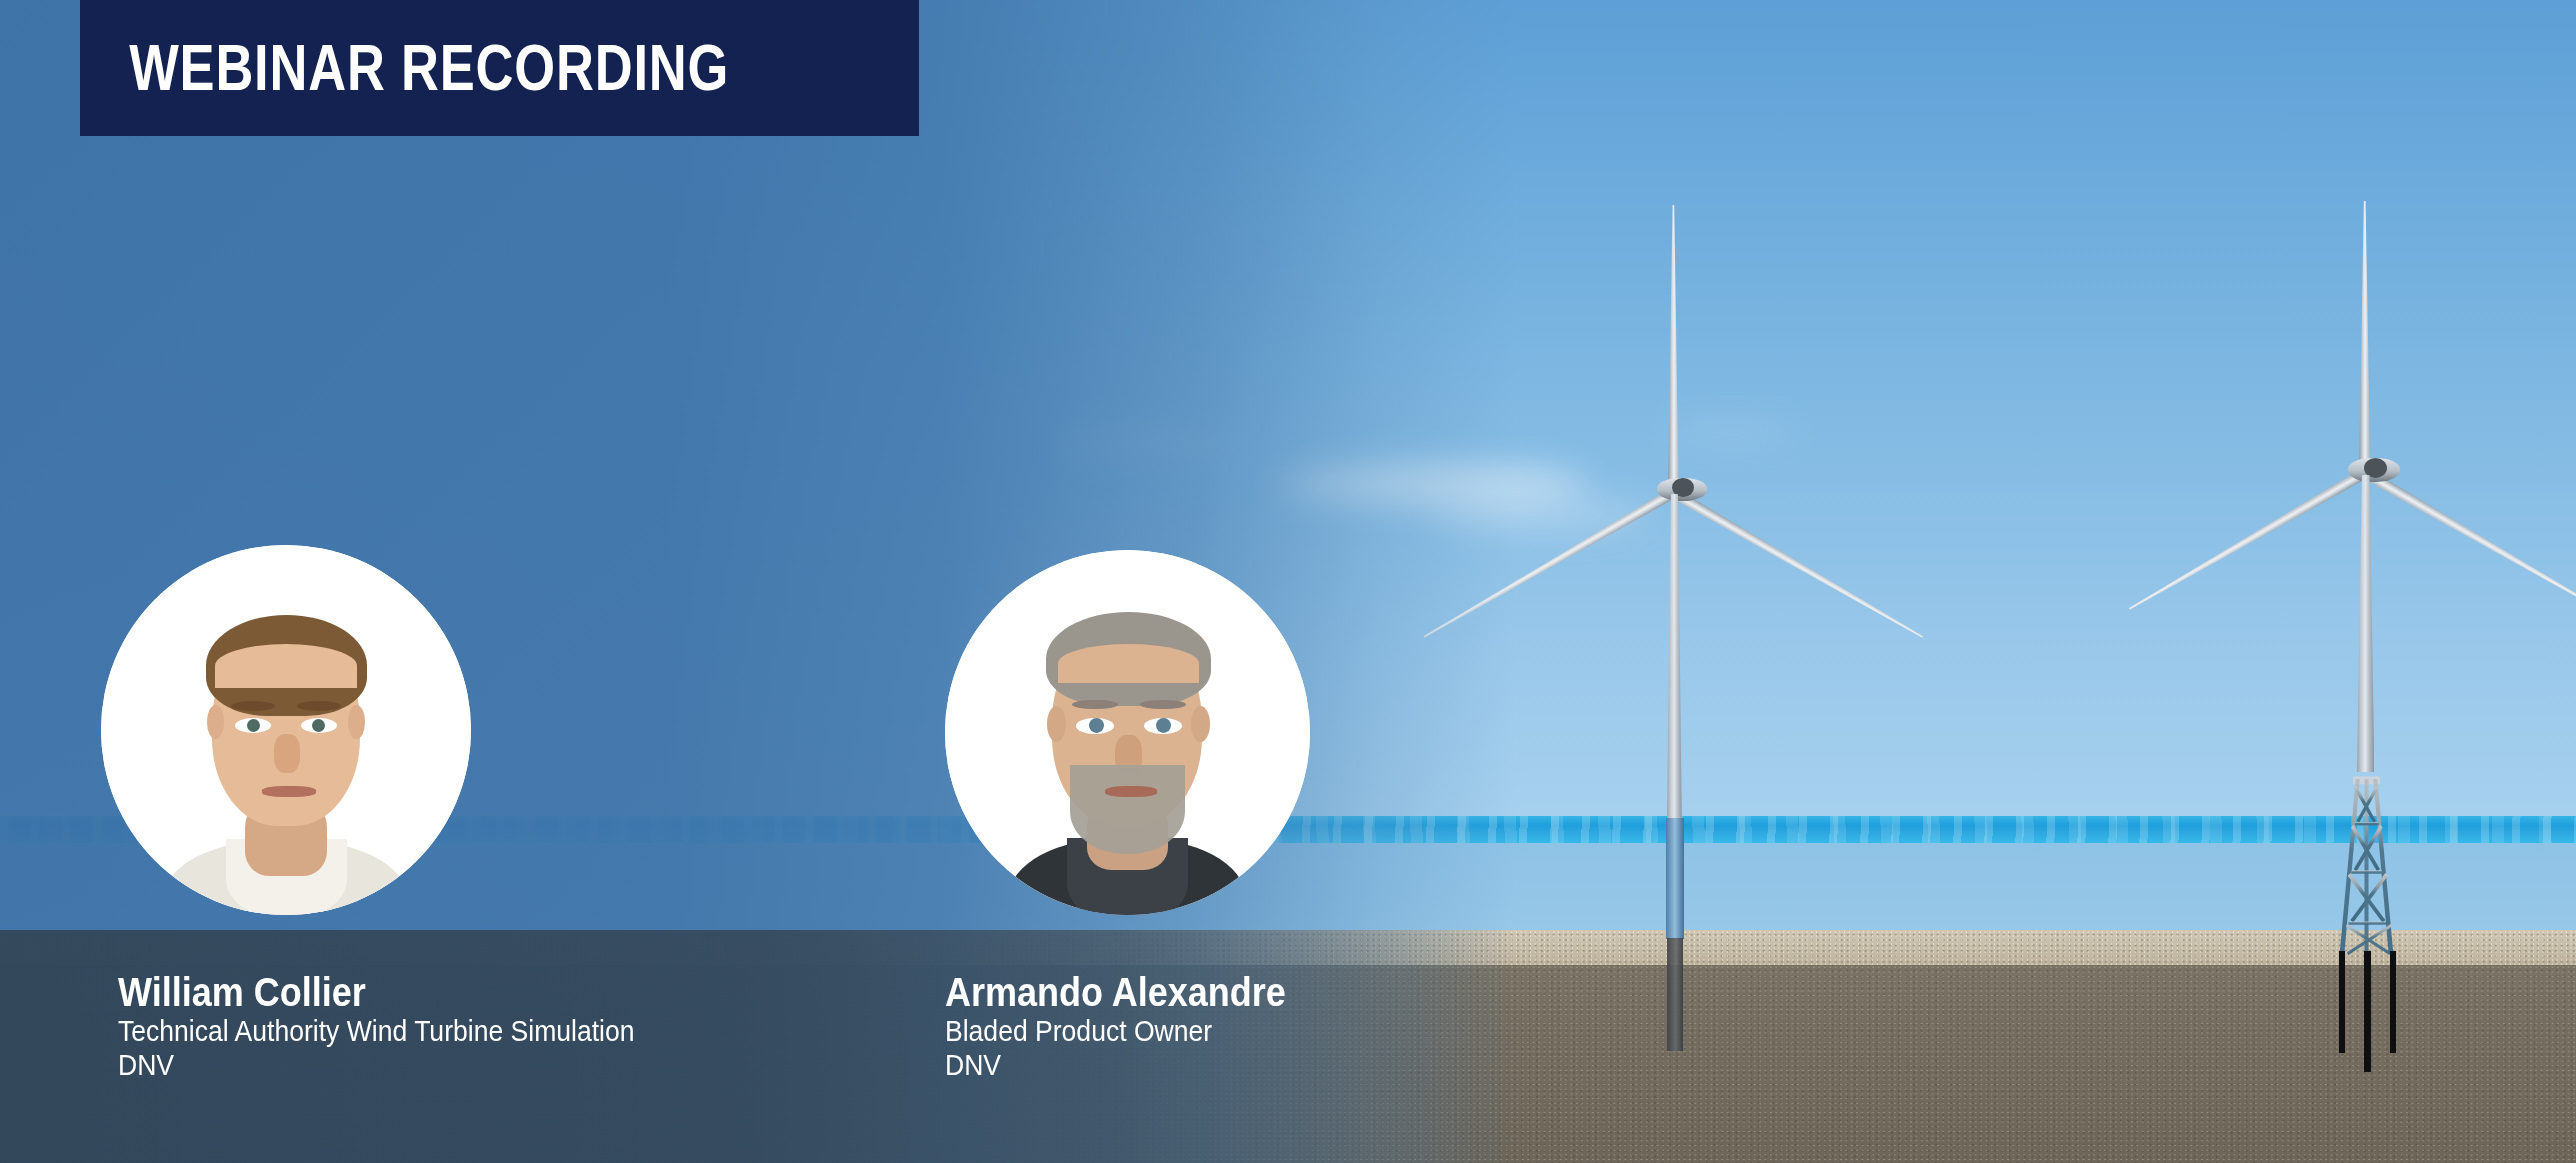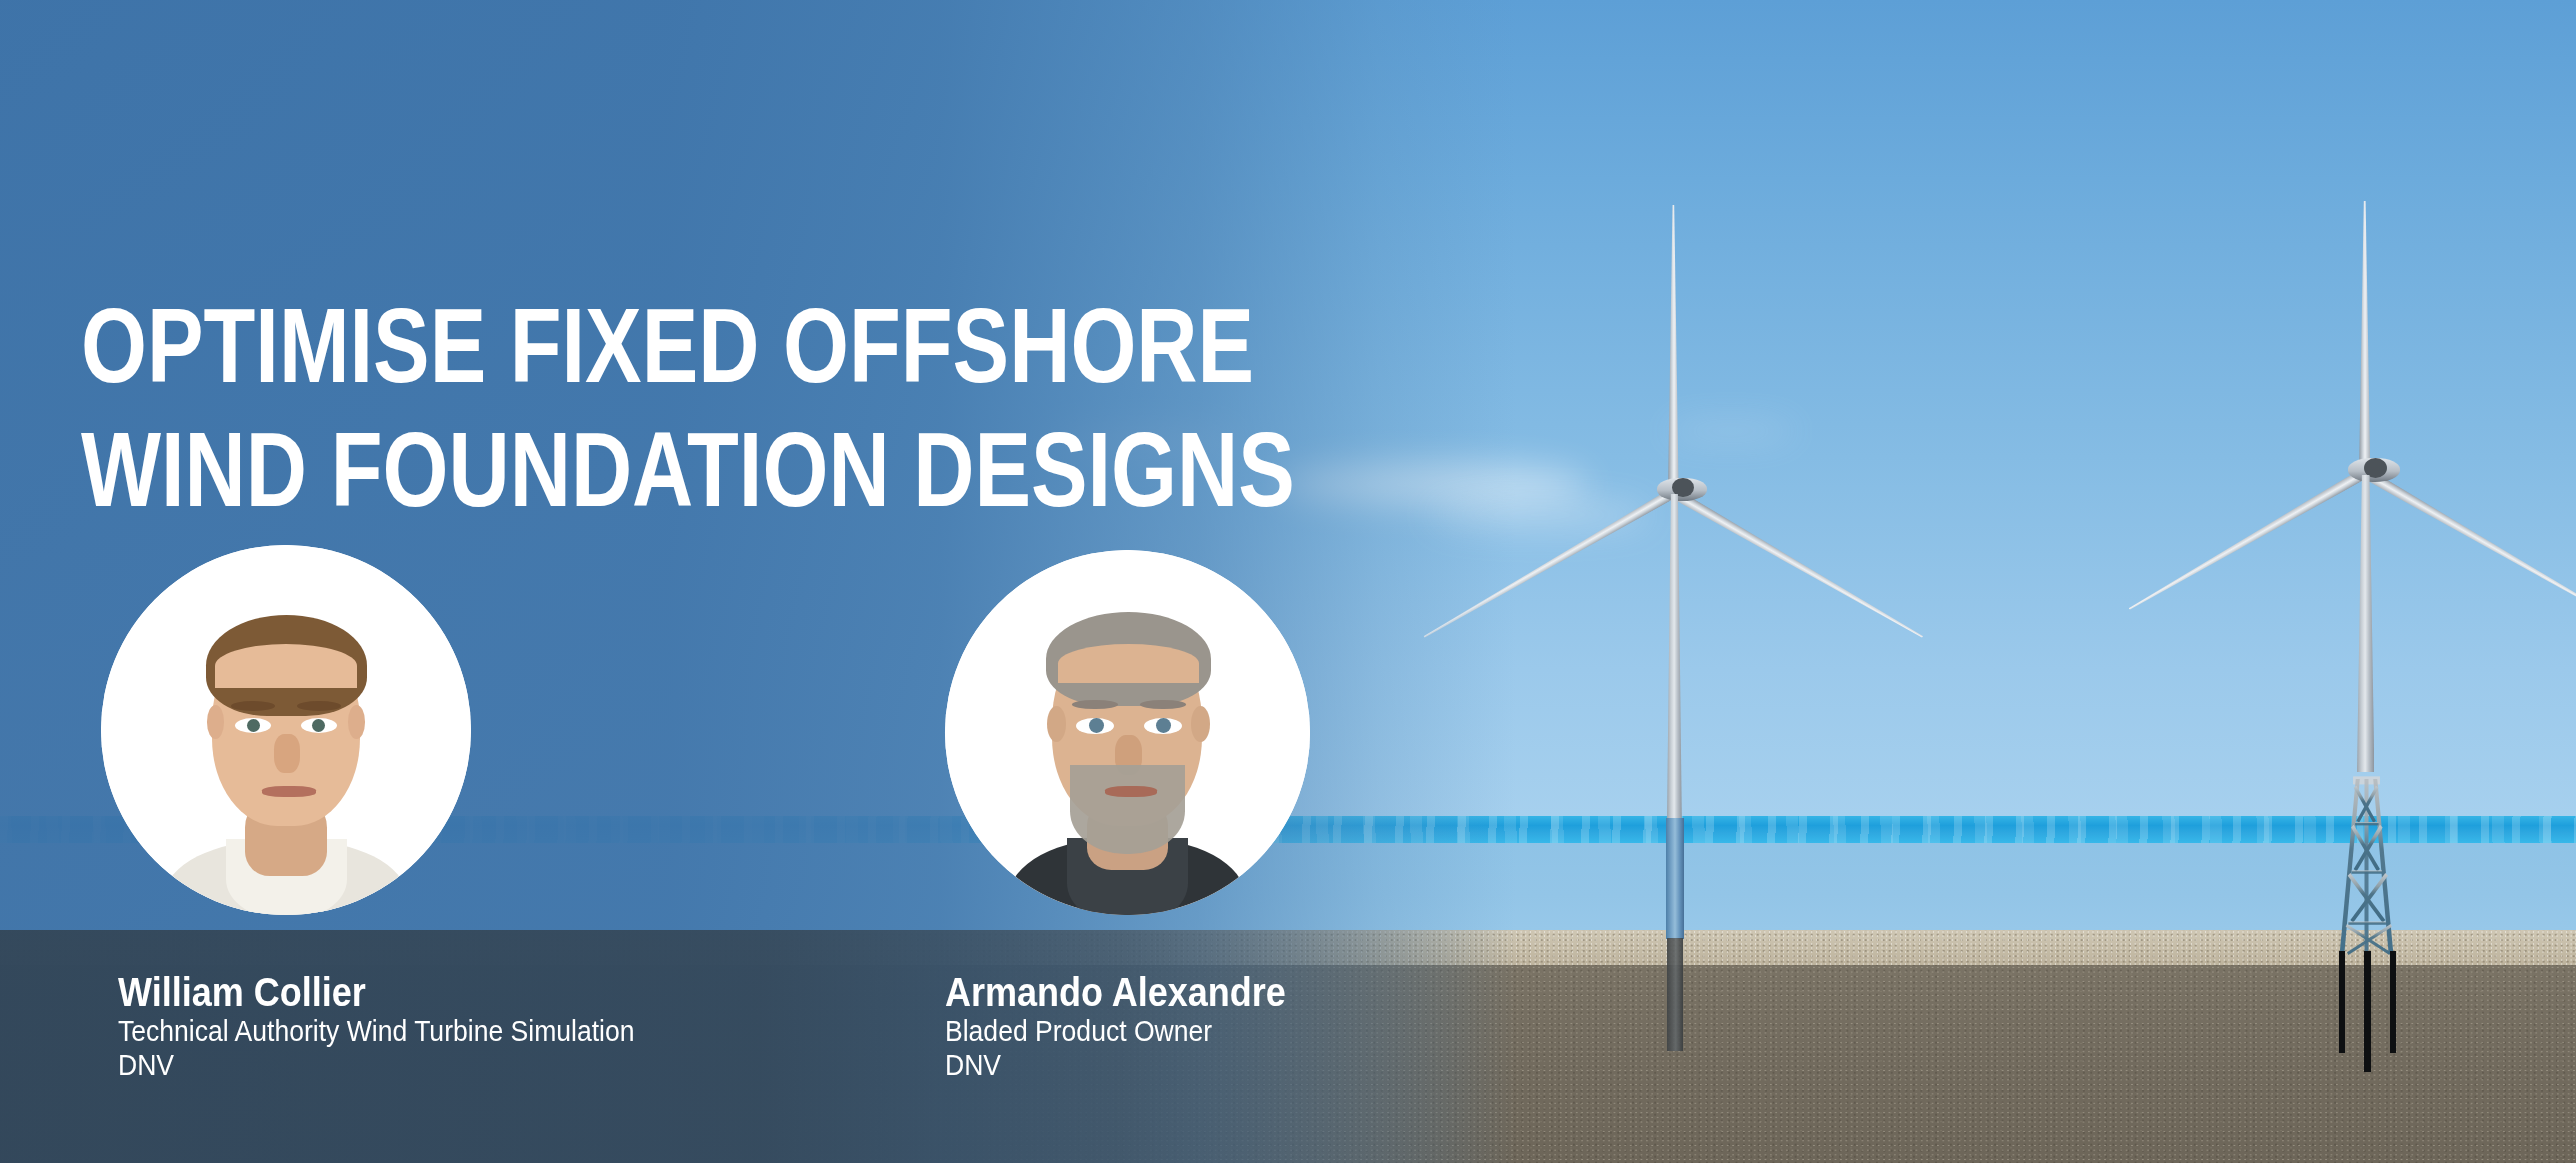--- a/index.html
+++ b/index.html
@@ -292,25 +292,24 @@
       <div class="pile" style="left:2364px;top:951px;width:7.4px;height:121px;"></div>
       <div class="pile" style="left:2390px;top:951px;width:6px;height:102px;"></div>
     </div>
   </div>
 
   <div class="overlay"></div>
   <div class="overlay-bottom"></div>
 
   <div class="content">
 
-
-    <h1 class="title">
-      <span class="title-line">OPTIMISE FIXED OFFSHORE</span>
-      <span class="title-line">WIND FOUNDATION DESIGNS</span>
-    </h1>
+    <div class="badge">
+      <span class="badge-label">WEBINAR RECORDING</span>
+    </div>
+
 
     <div class="avatar" style="left:101px;top:545px;width:370px;height:370px;">
       <div class="photo face" style="inset:0;">
         <div class="p-bg"></div>
         <div class="p-body" style="left:64px;top:295px;width:241px;height:121px;background:#e8e5dd;"></div>
         <div class="p-body" style="left:125px;top:294px;width:121px;height:81px;background:#f3f1ea;border-radius:0 0 50% 50%;"></div>
         <div class="p-neck" style="left:144px;top:250px;width:82px;height:81px;background:#d6a986;"></div>
         <div class="p-head" style="left:111px;top:82px;width:148px;height:199px;background:#e6bb98;"></div>
         <div class="p-ear" style="left:106px;top:160px;width:17.4px;height:34px;background:#ddae8c;"></div>
         <div class="p-ear" style="left:247px;top:160px;width:17.4px;height:34px;background:#ddae8c;"></div>

